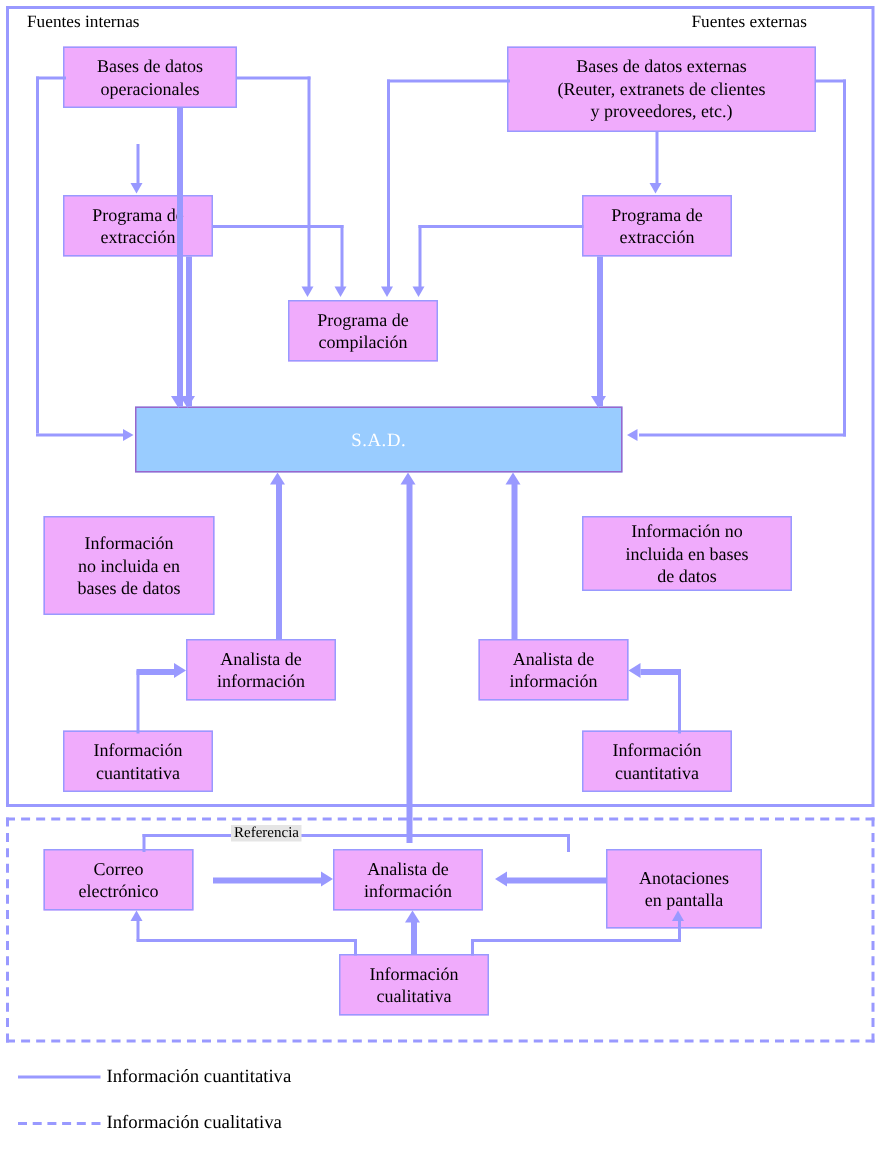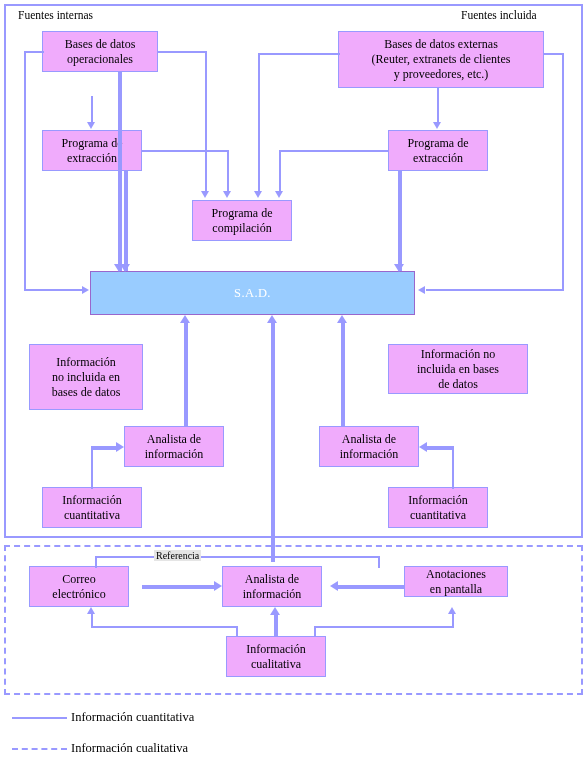--- a/index.html
+++ b/index.html
@@ -143,21 +143,21 @@
   }
 </style>
 </head>
 <body>
 
 <div id="canvas">
 
   <div class="zone zone-solid" style="left:4px; top:4px; width:579px; height:534px;"></div>
 
   <div class="zone-caption" style="left:18px; top:8px;">Fuentes internas</div>
-  <div class="zone-caption" style="left:461px; top:8px;">Fuentes incluida</div>
+  <div class="zone-caption" style="left:461px; top:8px;">Fuentes externas</div>
 
   <div class="node" style="left:42px; top:31px; width:116px; height:41px;">Bases de datos
 operacionales</div>
 
   <div class="node" style="left:338px; top:31px; width:206px; height:57px;">Bases de datos externas
 (Reuter, extranets de clientes
 y proveedores, etc.)</div>
 
   <div class="node" style="left:42px; top:130px; width:100px; height:41px;">Programa de
 extracción</div>
@@ -249,21 +249,21 @@
   <div class="ah left-big" style="left:419px; top:442px;"></div>
 
   <div class="zone zone-dashed" style="left:4px; top:545px; width:579px; height:150px;"></div>
 
   <div class="node" style="left:29px; top:566px; width:100px; height:41px;">Correo
 electrónico</div>
 
   <div class="node" style="left:222px; top:566px; width:100px; height:41px;">Analista de
 información</div>
 
-  <div class="node" style="left:404px; top:566px; width:104px; height:31px;">Anotaciones
+  <div class="node" style="left:404px; top:566px; width:104px; height:53px;">Anotaciones
 en pantalla</div>
 
   <div class="node" style="left:226px; top:636px; width:100px; height:41px;">Información
 cualitativa</div>
 
   <div class="ln thick-h" style="left:142px; top:585px; width:72px;"></div>
   <div class="ah right-big" style="left:214px; top:581px;"></div>
 
   <div class="ln thick-h" style="left:338px; top:585px; width:66px;"></div>
   <div class="ah left-big" style="left:330px; top:581px;"></div>

